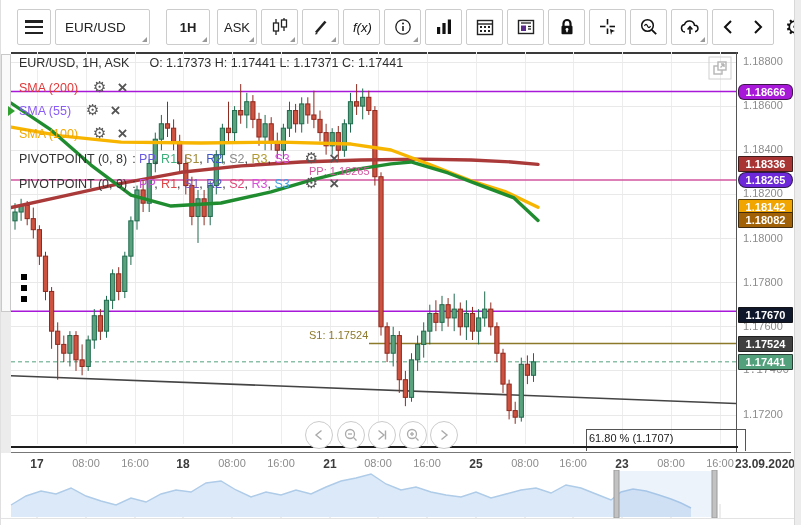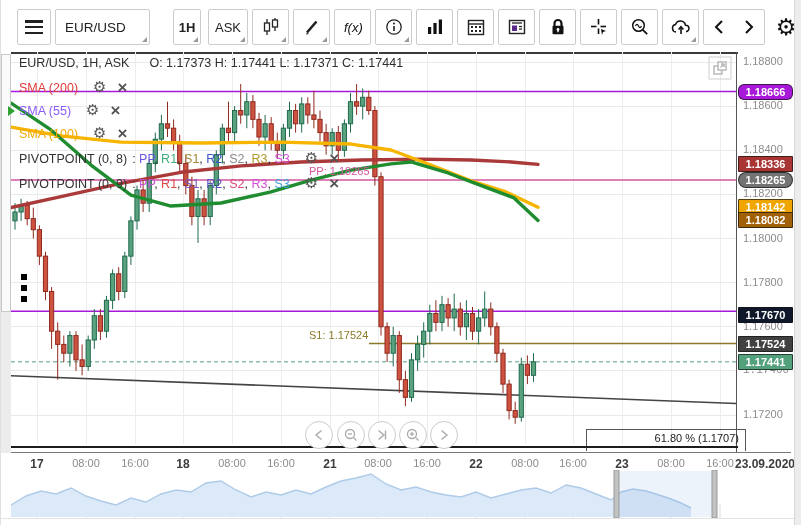--- a/index.html
+++ b/index.html
@@ -10,21 +10,21 @@
   .toolbar{position:absolute;left:0;top:8px;width:795px;height:38px;display:flex;gap:4px;padding-left:16px;align-items:center;}
   .tbtn{position:relative;height:36px;background:#fff;border:1px solid #ccc;border-radius:2px;
         display:flex;align-items:center;justify-content:center;font-size:13px;color:#222;cursor:pointer;flex:0 0 auto;}
   .tbtn svg{display:block;}
   .caret{position:absolute;right:2px;bottom:2px;width:0;height:0;
          border-left:5px solid transparent;border-bottom:5px solid #999;}
   .hamb{width:34px;border:1px solid #ccc;}
   .hamb .bars{width:18px;height:14px;display:flex;flex-direction:column;justify-content:space-between;}
   .hamb .bars i{display:block;height:2.5px;background:#222;}
   .sym{width:95px;justify-content:flex-start;padding-left:9px;font-size:13.5px;margin-right:8px;}
-  .tf{width:28px;font-weight:bold;margin-left:11px;}
+  .tf{width:44px;font-weight:bold;margin-left:4px;}
   .ask{width:40px;margin-left:3px;}
   .ibtn{width:37px;}
   .tb-right{margin-left:auto;display:flex;align-items:center;gap:6px;margin-right:6px;}
   .chevgrp{display:flex;width:62px;}
   .chevgrp .half{flex:1;display:flex;align-items:center;justify-content:center;}
   .gearbtn{border:none;font-family:"DejaVu Sans","Liberation Sans",sans-serif;font-size:23px;line-height:1;color:#111;background:none;width:30px;}
   
   .topline{position:absolute;left:10px;top:52px;width:727px;height:2px;background:#3a3a3a;}
   .fibline1{position:absolute;left:10px;top:446px;width:727px;height:2px;background:#1d1d1d;}
   .fibline2{position:absolute;left:10px;top:452px;width:780px;height:1px;background:#777;}
@@ -44,21 +44,21 @@
   .ptoks b{font-weight:normal;}
   
   #overlay{position:absolute;left:0;top:0;width:801px;height:525px;pointer-events:none;}
   .ytick{position:absolute;left:742px;font-size:11px;color:#8c8c8c;}
   .badge{position:absolute;left:737px;width:55px;height:16px;border:1px solid rgba(20,20,20,.7);
          color:#fff;font-size:11px;font-weight:bold;text-align:center;line-height:14px;border-radius:1px;}
   .lvl-label{position:absolute;font-size:11px;}
   .xtick{position:absolute;top:457px;transform:translateX(-50%);font-size:11px;color:#8c8c8c;}
   .xtick.major{font-size:12px;color:#3c3c3c;font-weight:bold;}
   .fibbox{position:absolute;left:585px;top:429px;width:160px;height:22px;border:1px solid #555;border-bottom:none;
-          font-size:11px;color:#222;text-align:right;padding:2px 6px 0 16px;}
+          font-size:11px;color:#222;text-align:left;padding:2px 6px 0 2px;}
   
   .navc{position:absolute;top:421px;width:28px;height:28px;border:1px solid #ccc;border-radius:50%;
         background:#fff;display:flex;align-items:center;justify-content:center;cursor:pointer;}
   
   .expand{position:absolute;left:706px;top:55px;cursor:pointer;}
   svg text{font-family:"Liberation Sans",sans-serif;}
 </style>
 </head>
 <body>
 
@@ -464,37 +464,37 @@
       <div class="ytick" style="top: 143.25px;">1.18400</div>
       <div class="ytick" style="top: 187.375px;">1.18200</div>
       <div class="ytick" style="top: 231.5px;">1.18000</div>
       <div class="ytick" style="top: 275.625px;">1.17800</div>
       <div class="ytick" style="top: 319.75px;">1.17600</div>
       <div class="ytick" style="top: 363.875px; font-family: Liberation Mono, monospace;">1.17400</div>
       <div class="ytick" style="top: 408px;">1.17200</div>
       <div class="badge" style="top: 83.5637px; background: rgb(168, 24, 216); border-radius: 6px;">1.18666</div>
       <div class="badge" style="top: 156.37px; background: rgb(168, 52, 52);">1.18336</div>
       <div class="lvl-label" style="left: 308px; top: 165.034px; color: rgb(211, 86, 160);">PP: 1.18265</div>
-      <div class="badge" style="top: 172.034px; background: #737373; border-radius: 8px;">1.18265</div>
+      <div class="badge" style="top: 172.034px; background: #6d28d9; border-radius: 8px;">1.18265</div>
       <div class="badge" style="top: 199.171px; background: rgb(240, 165, 0);">1.18142</div>
       <div class="badge" style="top: 212.409px; background: #a16207;">1.18082</div>
       <div class="badge" style="top: 307px; background: #0f172a;">1.17670</div>
       <div class="lvl-label" style="left: 308px; top: 328.517px; color: rgb(140, 122, 42);">S1: 1.17524</div>
       <div class="badge" style="top: 335.517px; background: #404040;">1.17524</div>
       <div class="badge" style="top: 353.829px; background: rgb(83, 160, 124);">1.17441</div>
       <div class="xtick major" style="left: 36px;">17</div>
       <div class="xtick" style="left: 85px;">08:00</div>
       <div class="xtick" style="left: 134px;">16:00</div>
       <div class="xtick major" style="left: 182px;">18</div>
       <div class="xtick" style="left: 231px;">08:00</div>
       <div class="xtick" style="left: 280px;">16:00</div>
       <div class="xtick major" style="left: 329px;">21</div>
       <div class="xtick" style="left: 377px;">08:00</div>
       <div class="xtick" style="left: 426px;">16:00</div>
-      <div class="xtick major" style="left: 475px;">22</div>
+      <div class="xtick major" style="left: 475px;">25</div>
       <div class="xtick" style="left: 524px;">08:00</div>
       <div class="xtick" style="left: 572px;">16:00</div>
       <div class="xtick major" style="left: 621px;">23</div>
       <div class="xtick" style="left: 670px;">08:00</div>
       <div class="xtick" style="left: 719px;">16:00</div>
       <div class="xtick major" style="left: 764px;">23.09.2020</div>
     </div>
 
   <div class="fibbox"><span>61.80 % (1.1707)</span></div>
   <div class="fibline1"></div>

